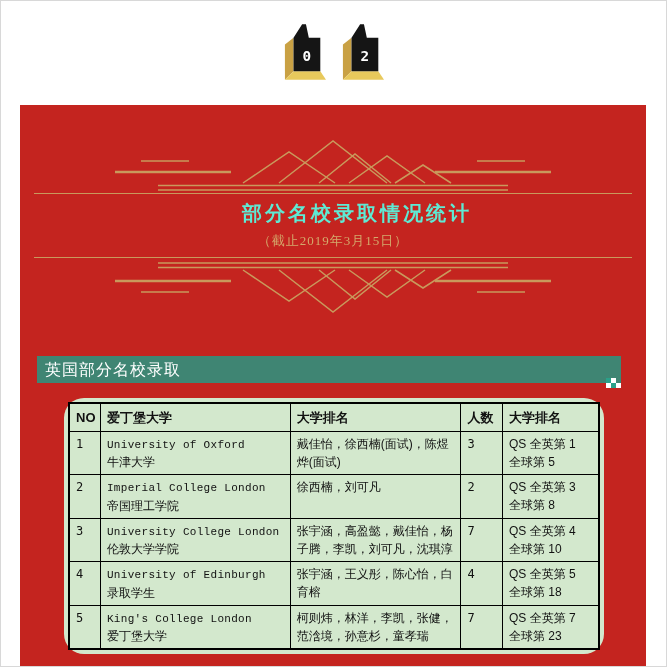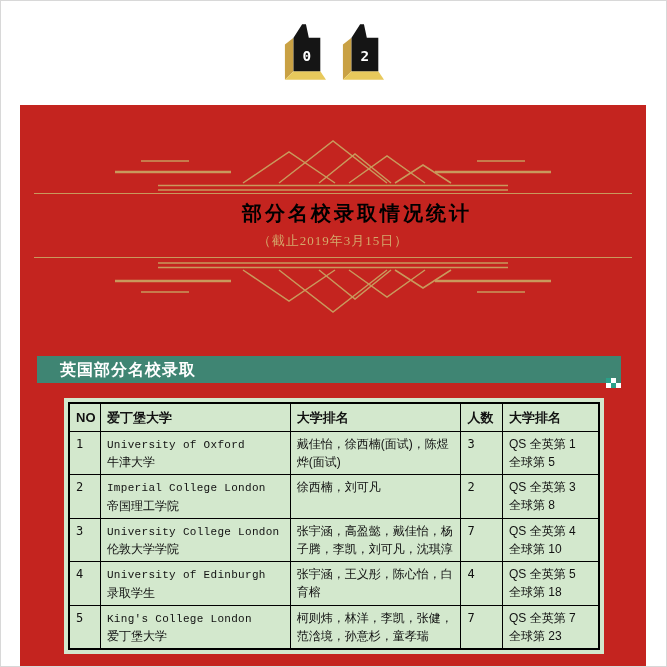--- a/index.html
+++ b/index.html
@@ -15,49 +15,49 @@
   
   .red-panel { position:absolute; left:19px; right:20px; top:104px; bottom:0; background:#C4241F; }
   .ornament { position:absolute; left:50%; transform:translateX(-50%); }
   .ornament-top { top:34px; }
   .ornament-bottom { top:157px; transform:translateX(-50%) scaleY(-1); }
   .rule { position:absolute; left:14px; right:14px; height:1px; background:#C9995C; }
   .rule-top { top:88px; }
   .rule-bottom { top:152px; }
   .hdr-title {
     position:absolute; top:95px; left:0; right:0; text-align:center;
-    color:#000000; font-size:20px; font-weight:bold; letter-spacing:3px;
+    color:#5eead4; font-size:20px; font-weight:bold; letter-spacing:3px;
     font-family:"DejaVu Serif","Liberation Serif",serif;
     padding-left:48px;
   }
   .hdr-subtitle {
     position:absolute; top:127px; left:0; right:0; text-align:center;
     color:#D4A96B; font-size:13px; letter-spacing:1px;font-family:Liberation Serif, serif;
   }
   
   .banner {
     position:absolute; top:251px; left:17px; width:584px; height:27px;
     background:#3F8573;
   }
   .banner-label {
-    color:#ffffff; font-size:16px; font-weight:bold; line-height:27px;
-    padding-left:23px; letter-spacing:1px;
+    color:#ffffff; font-size:16px; font-weight:normal; line-height:27px;
+    padding-left:8px; letter-spacing:1px;
   }
   .checker {
     position:absolute; right:0; bottom:-5px; width:15px; height:10px;
     display:grid; grid-template-columns:repeat(3,5px); grid-template-rows:repeat(2,5px);
   }
   .checker i { display:block; }
   .ck-teal { background:#2AA089; }
   .ck-white { background:#ffffff; }
   .ck-none { background:transparent; }
   
   .table-wrap {
     position:absolute; top:293px; left:44px; width:540px;
-    background:#D3E8CD; padding:4px;
+    background:#D3E8CD; padding:4px;border-radius:20px;
   }
   table { width:100%; border-collapse:collapse; table-layout:fixed; border:2px solid #000; }
   th, td {
     border:1px solid #000; text-align:left; vertical-align:top;
     padding:3px 6px; color:#111; font-size:12px; line-height:1.5;
     overflow:hidden;
   }
   th { height:28px; vertical-align:middle; font-size:13px; font-weight:bold; }
   td { height:40px; }
   .en { font-family:Liberation Mono, monospace; font-size:11px; letter-spacing:0.3px; }

